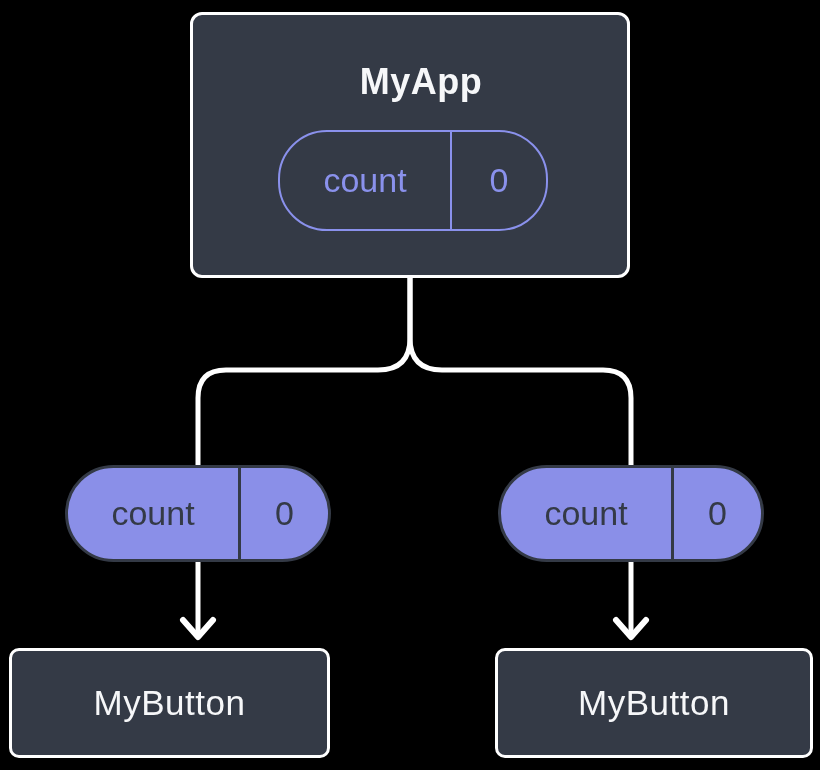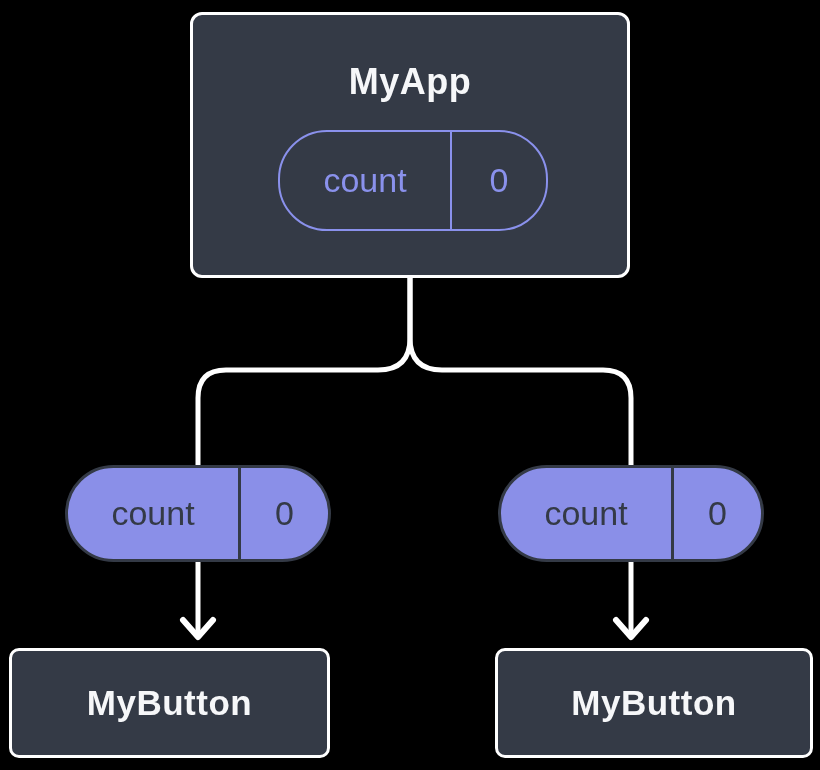--- a/index.html
+++ b/index.html
@@ -30,21 +30,21 @@
     border: 3px solid #ffffff;
     border-radius: 12px;
     z-index: 2;
   }
   .root-box {
     left: 190px; top: 12px;
     width: 440px; height: 266px;
   }
   .root-title {
     position: absolute;
-    left: 0; top: 46px;
+    left: 11px; top: 46px;
     width: 100%;
     text-align: center;
     color: #f6f7f9;
     font-size: 36px;
     font-weight: 600;
     letter-spacing: 0.5px;
   }
   .pill {
     position: absolute;
     display: flex;
@@ -81,21 +81,21 @@
   .pill-right { left: 498px; top: 465px; }
   .button-box {
     position: absolute;
     top: 648px;
     height: 110px;
     display: flex;
     align-items: center;
     justify-content: center;
     color: #f6f7f9;
     font-size: 35px;
-    font-weight: 700;
+    font-weight: 400;
     letter-spacing: 0.5px;
     border-radius: 10px;
   }
   .button-left  { left: 9px;   width: 321px; }
   .button-right { left: 495px; width: 318px; }
 </style>
 </head>
 <body>
 
 <div class="stage">

